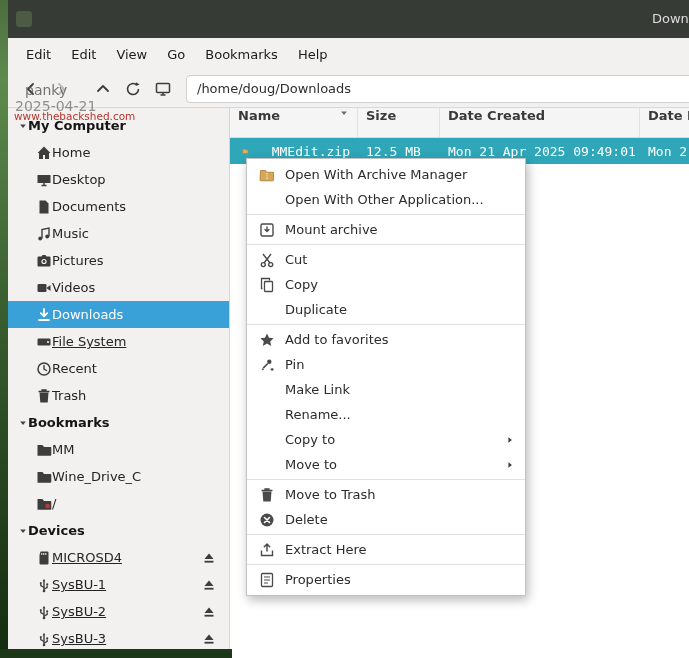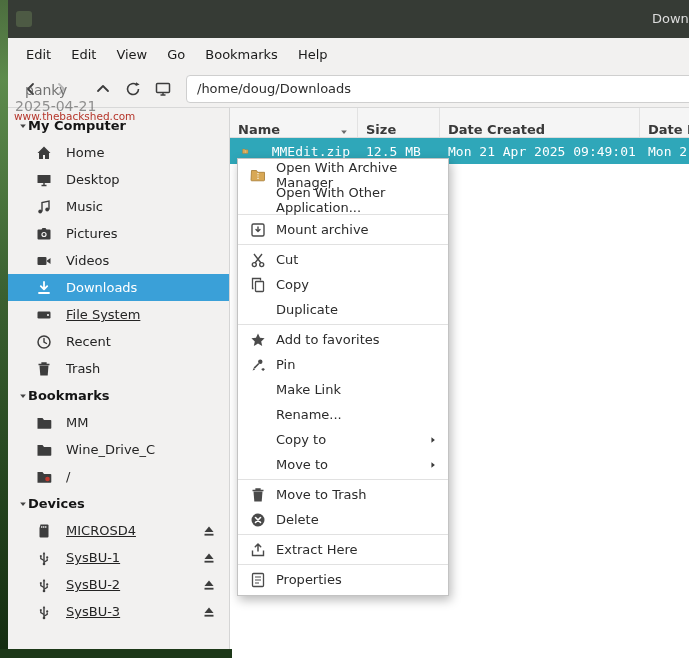--- a/index.html
+++ b/index.html
@@ -22,44 +22,44 @@
   .toolbar{height:38px;background:#f2f1f0;border-bottom:1px solid #d8d8d8;display:flex;align-items:center;padding:0 8px;flex:0 0 auto;overflow:hidden}
   .tool-btn{width:30px;height:30px;display:flex;align-items:center;justify-content:center;border-radius:4px;color:#3c3c3c;flex:0 0 auto}
   .tool-btn.disabled{color:#b8b8b8}
   .tool-gap{width:12px;flex:0 0 auto}
   .pathbar{flex:1 0 auto;height:28px;background:#fff;border:1px solid #cfcfcf;border-radius:4px;margin-left:8px;margin-right:-14px;display:flex;align-items:center;padding:0 10px;color:#2e2e2e;white-space:nowrap}
 
   .content{flex:1;display:flex;min-height:0}
 
   .sidebar{width:222px;flex:0 0 auto;background:#f2f1f0;border-right:1px solid #d5d5d5;padding-top:4px;overflow:hidden}
   .side-header{display:flex;align-items:center;height:27px;padding-left:10px;gap:0;font-weight:bold;color:#151515}
-  .side-item{display:flex;align-items:center;height:27px;padding-left:28px;gap:14px;color:#242424}
+  .side-item{display:flex;align-items:center;height:27px;padding-left:28px;gap:0;color:#242424}
   .side-item .lbl{white-space:nowrap}
   .side-item.u .lbl{text-decoration:underline}
   .side-item.selected{background:#3aa0d8;color:#fff}
   .side-item.selected svg{color:#fff}
   .side-item svg{color:#3d3d3d}
   .side-header svg{color:#444}
   .eject{margin-left:auto;margin-right:12px;color:#3d3d3d;display:flex}
 
   .main{flex:1;position:relative;background:#fff;overflow:hidden}
   .cols-header{display:flex;width:630px;height:30px;background:#f5f5f5;border-bottom:1px solid #dcdcdc}
-  .col{display:flex;align-items:flex-end;padding:0 8px;color:#3a3a3a;font-weight:bold;border-right:1px solid #e2e2e2;overflow:hidden;white-space:nowrap}
+  .col{display:flex;align-items:flex-start;padding:0 8px;color:#3a3a3a;font-weight:bold;border-right:1px solid #e2e2e2;overflow:hidden;white-space:nowrap}
   .col .sort{margin-left:auto;color:#6b6b6b;display:flex}
   .w-name{width:128px;flex:0 0 auto}
   .w-size{width:82px;flex:0 0 auto}
   .w-created{width:200px;flex:0 0 auto}
   .w-modified{width:220px;flex:0 0 auto}
 
   .file-row{display:flex;width:630px;height:26px;background:#2fa7b9;color:#fff;align-items:stretch;
     font-family:"DejaVu Sans Mono","Liberation Mono",monospace;font-size:13px}
   .cell{display:flex;align-items:center;padding:0 8px;overflow:hidden;white-space:nowrap}
   .cell.name{padding-left:12px;gap:23px}
 
-  .context-menu{position:absolute;left:7px;top:50px;width:212px;background:#fff;border:1px solid #c3c3c3;
+  .context-menu{position:absolute;left:16px;top:50px;width:280px;background:#fff;border:1px solid #c3c3c3;
     box-shadow:2px 4px 10px rgba(0,0,0,.28);padding:3px 0;z-index:10}
   .menu-row{display:flex;align-items:center;height:25px;padding:0 10px 0 12px;gap:10px;color:#2b2b2b}
   .menu-row .mi{width:16px;height:16px;flex:0 0 16px;color:#4a4a4a}
   .menu-sep{height:1px;background:#e1e1e1;margin:2px 0}
   .submenu-arrow{margin-left:auto;color:#3a3a3a;display:flex}
 
   .wm{position:absolute;z-index:30;pointer-events:none;white-space:nowrap}
   .wm-user{left:25px;top:82px;font-size:14px;color:rgba(92,92,92,.85)}
   .wm-date{left:15px;top:98px;font-size:14px;color:rgba(110,110,110,.75)}
   .wm-site{left:14px;top:110px;font-size:10.5px;color:#b5352a}
@@ -267,20 +267,26 @@
         <span class="lbl">Home</span>
       </div>
       <div class="side-item">
         <svg class="ic">
             <use href="#i-desktop"></use>
           </svg>
         <span class="lbl">Desktop</span>
       </div>
       <div class="side-item">
         <svg class="ic">
+            <use href="#i-doc"></use>
+          </svg>
+        <span class="lbl">Documents</span>
+      </div>
+      <div class="side-item">
+        <svg class="ic">
             <use href="#i-music"></use>
           </svg>
         <span class="lbl">Music</span>
       </div>
       <div class="side-item">
         <svg class="ic">
             <use href="#i-camera"></use>
           </svg>
         <span class="lbl">Pictures</span>
       </div>

